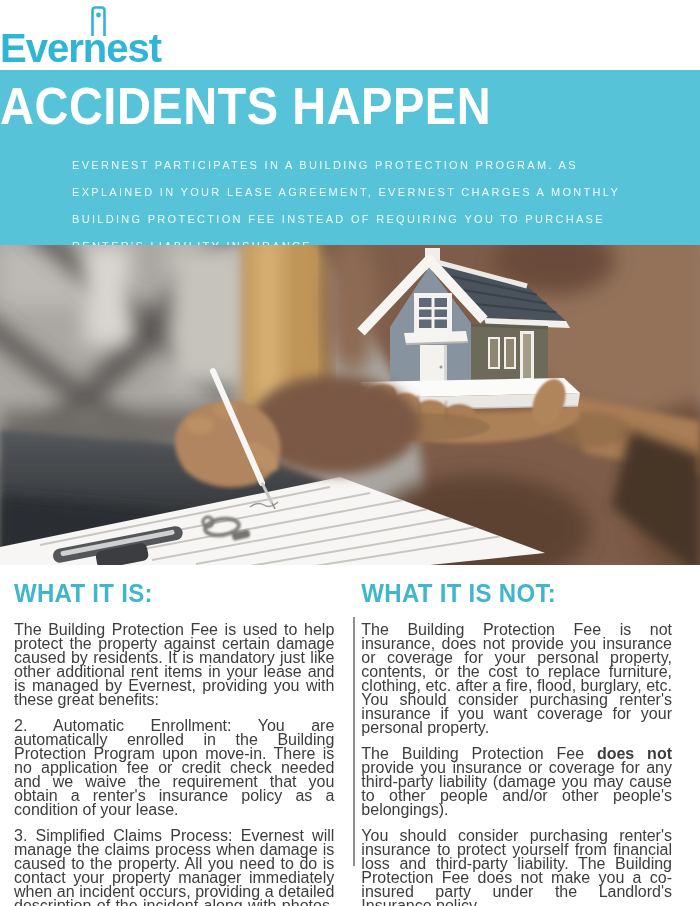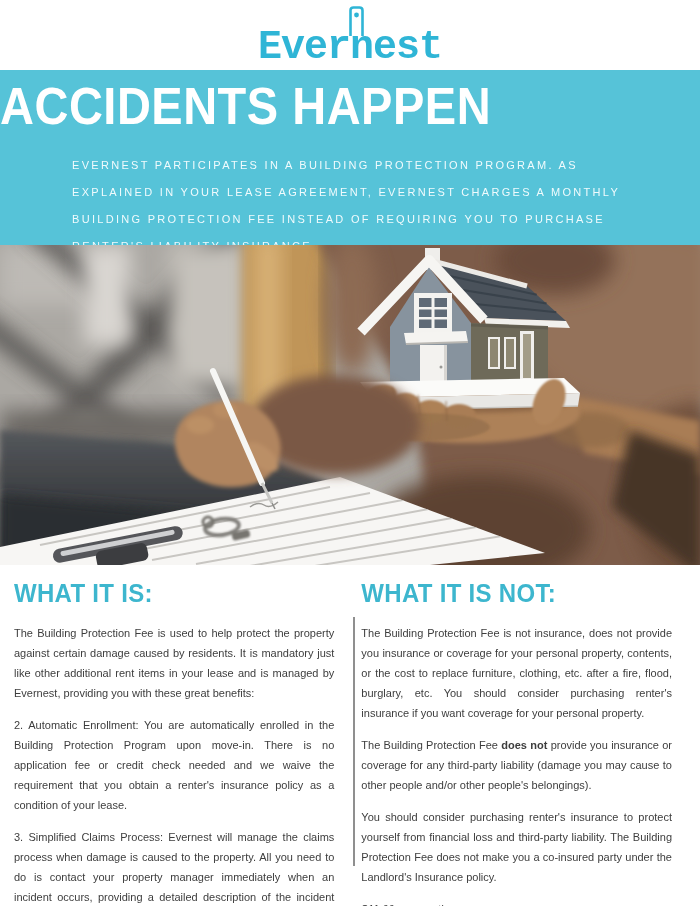--- a/index.html
+++ b/index.html
@@ -3,21 +3,21 @@
 <meta charset="utf-8">
 <style>
   * { box-sizing: border-box; margin: 0; padding: 0; }
   html,body { background:#fff; }
   body { font-family: "Liberation Sans", "DejaVu Sans", sans-serif; }
   .page {
     position: relative; width: 700px; height: 906px;
     margin: 0 auto; background: #ffffff; overflow: hidden;
   }
   
-  .header { height: 70px; display: flex; align-items: flex-end; justify-content: center; font-family: Liberation Mono, monospace; }
+  .header { height: 70px; display: flex; align-items: flex-end; justify-content: flex-start; }
   .logo { position: relative; display: inline-block; line-height: 1; padding-bottom: 2px; }
   .logo-text {
     font-size: 40px; font-weight: bold; color: #2fb5d6; letter-spacing: -1px;
   }
   .logo-icon { position: absolute; left: 90px; top: -22px; }
   
   .hero { height: 175px; background: #56c3d8; text-align: left; overflow: hidden; }
   .hero-title {
     margin-top: 9px; font-size: 47px; font-weight: bold; color: #ffffff;
     letter-spacing: 0.5px; transform: scaleY(1.1); transform-origin: 50% 60%;
@@ -30,21 +30,21 @@
   .photo { height: 320px; overflow: hidden; line-height: 0; }
   
   .columns { display: flex; padding: 13px 28px 0 14px; }
   .col { width: 332px; }
   .col-right { width: 322px; margin-left: 27px; }
   .col h2 {
     font-size: 24px; font-weight: bold; color: #3db6ce; letter-spacing: 0.3px;
     transform: scaleY(1.1); transform-origin: left top; margin-bottom: 17px;
   }
   .col p {
-    font-size: 11px; line-height: 20px; color: #3d3d3d;
+    font-size: 16px; line-height: 14px; color: #3d3d3d;
     text-align: justify; margin-bottom: 12px;
   }
   .col p b { font-weight: bold; }
   .price { margin-top: 10px; text-align: left !important; font-style: italic; }
   .divider {
     position: absolute; left: 353px; top: 617px; width: 1.5px; height: 249px;
     background: #8f8f8f;
   }
 </style>
 </head>

